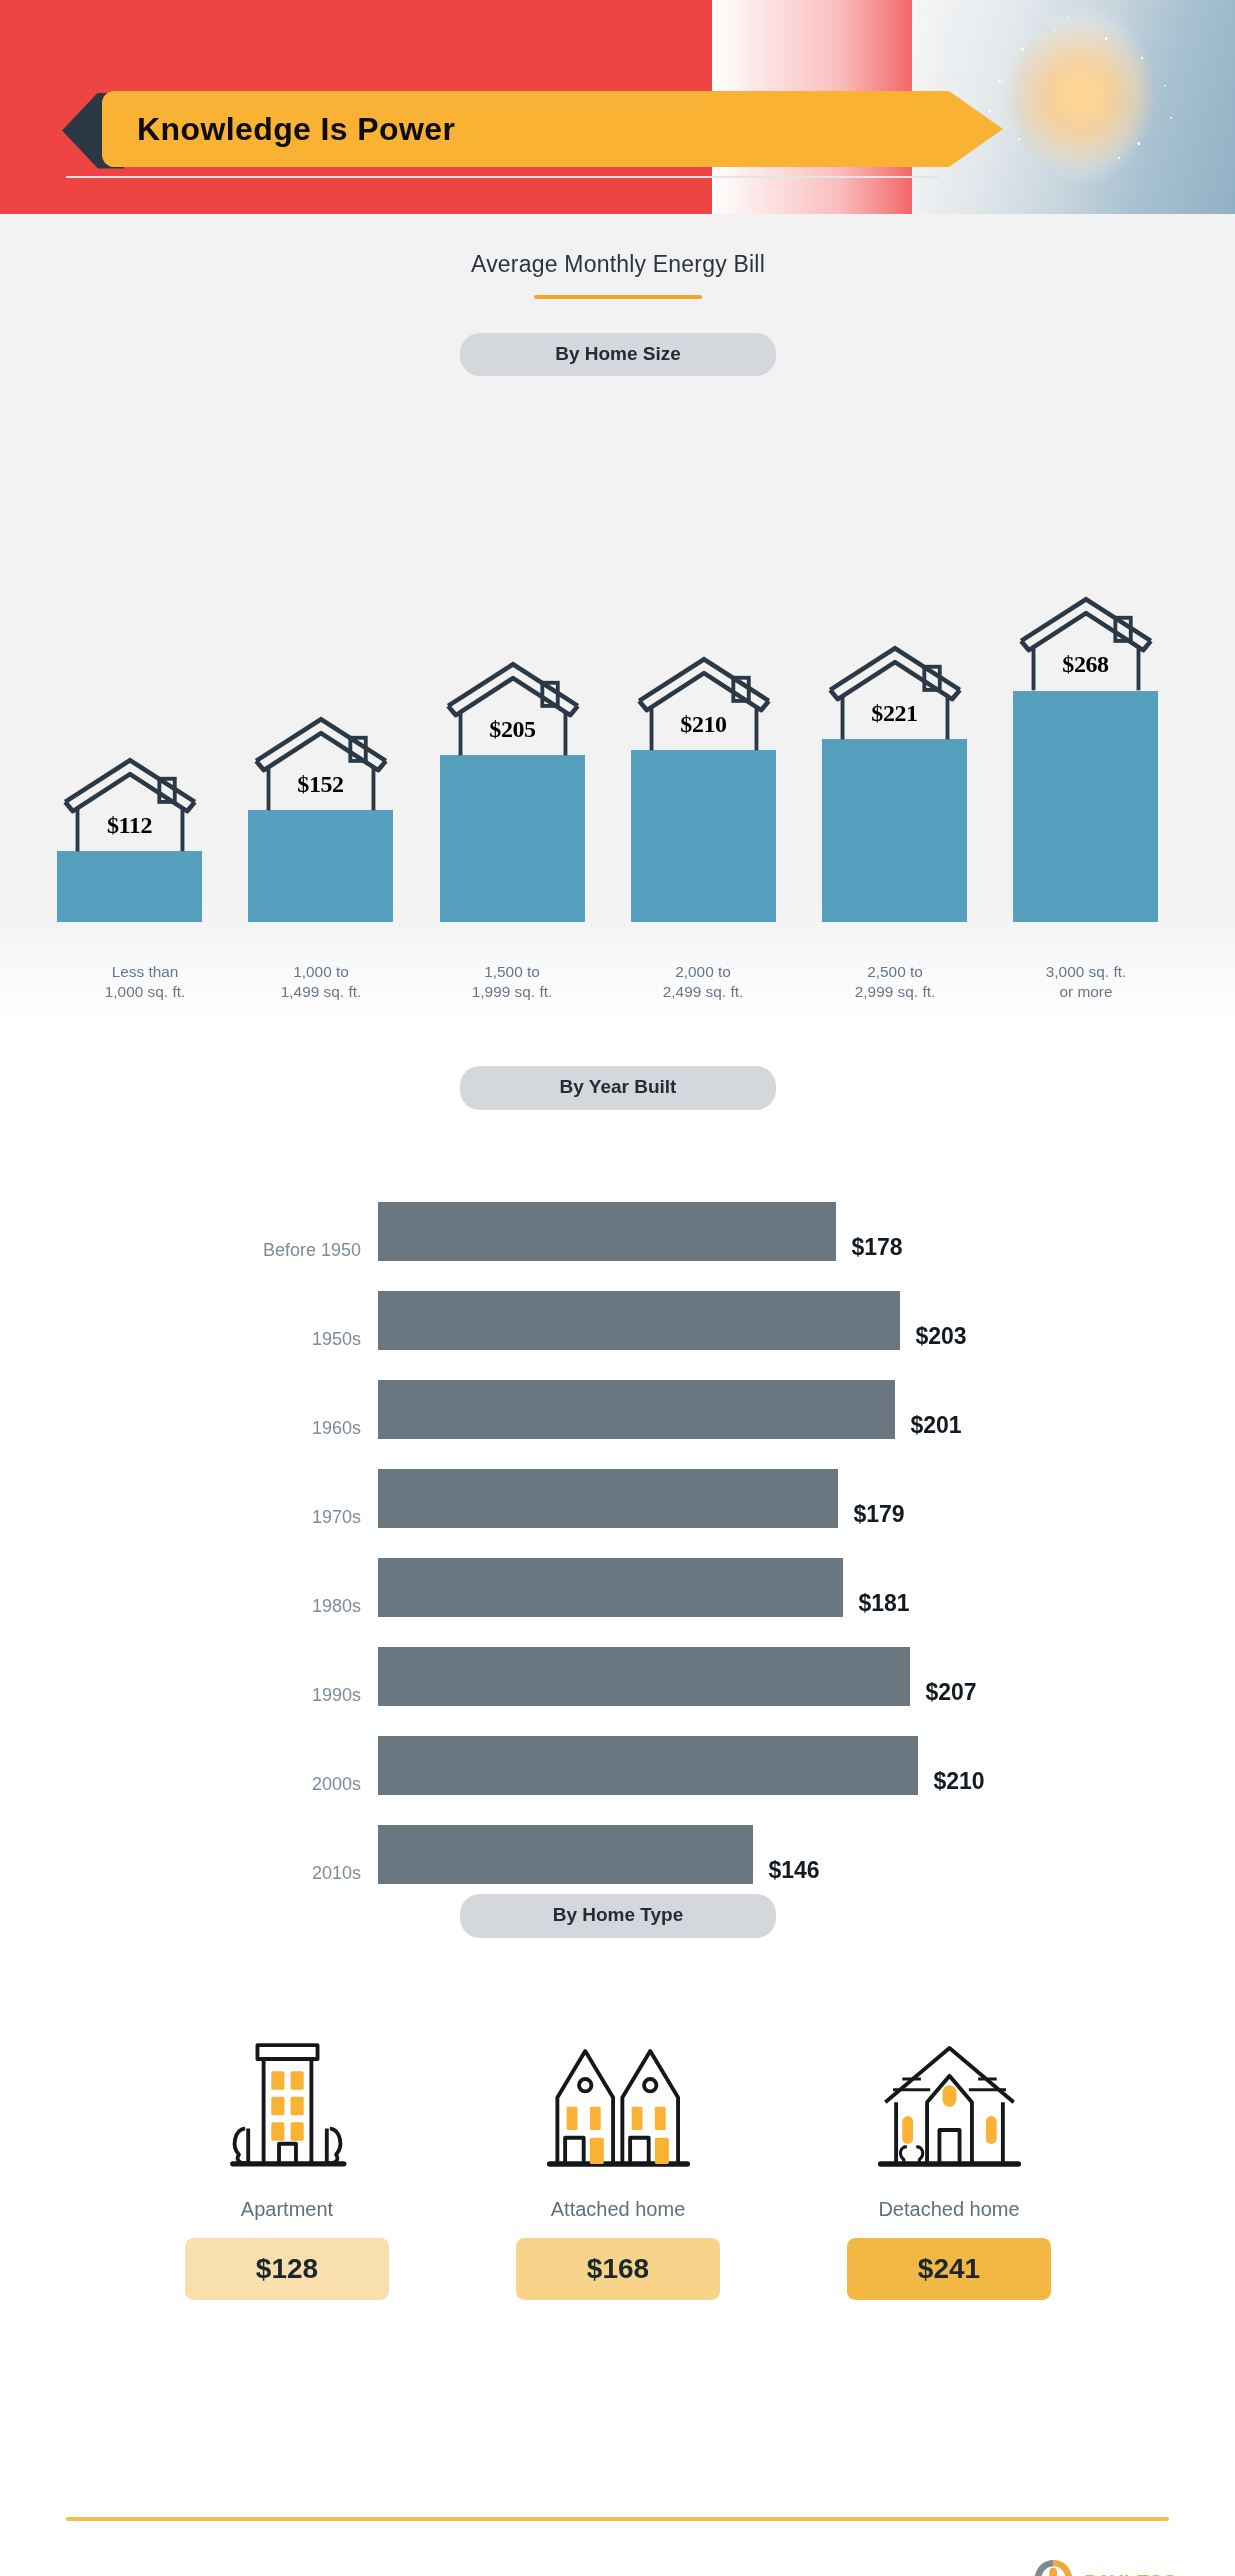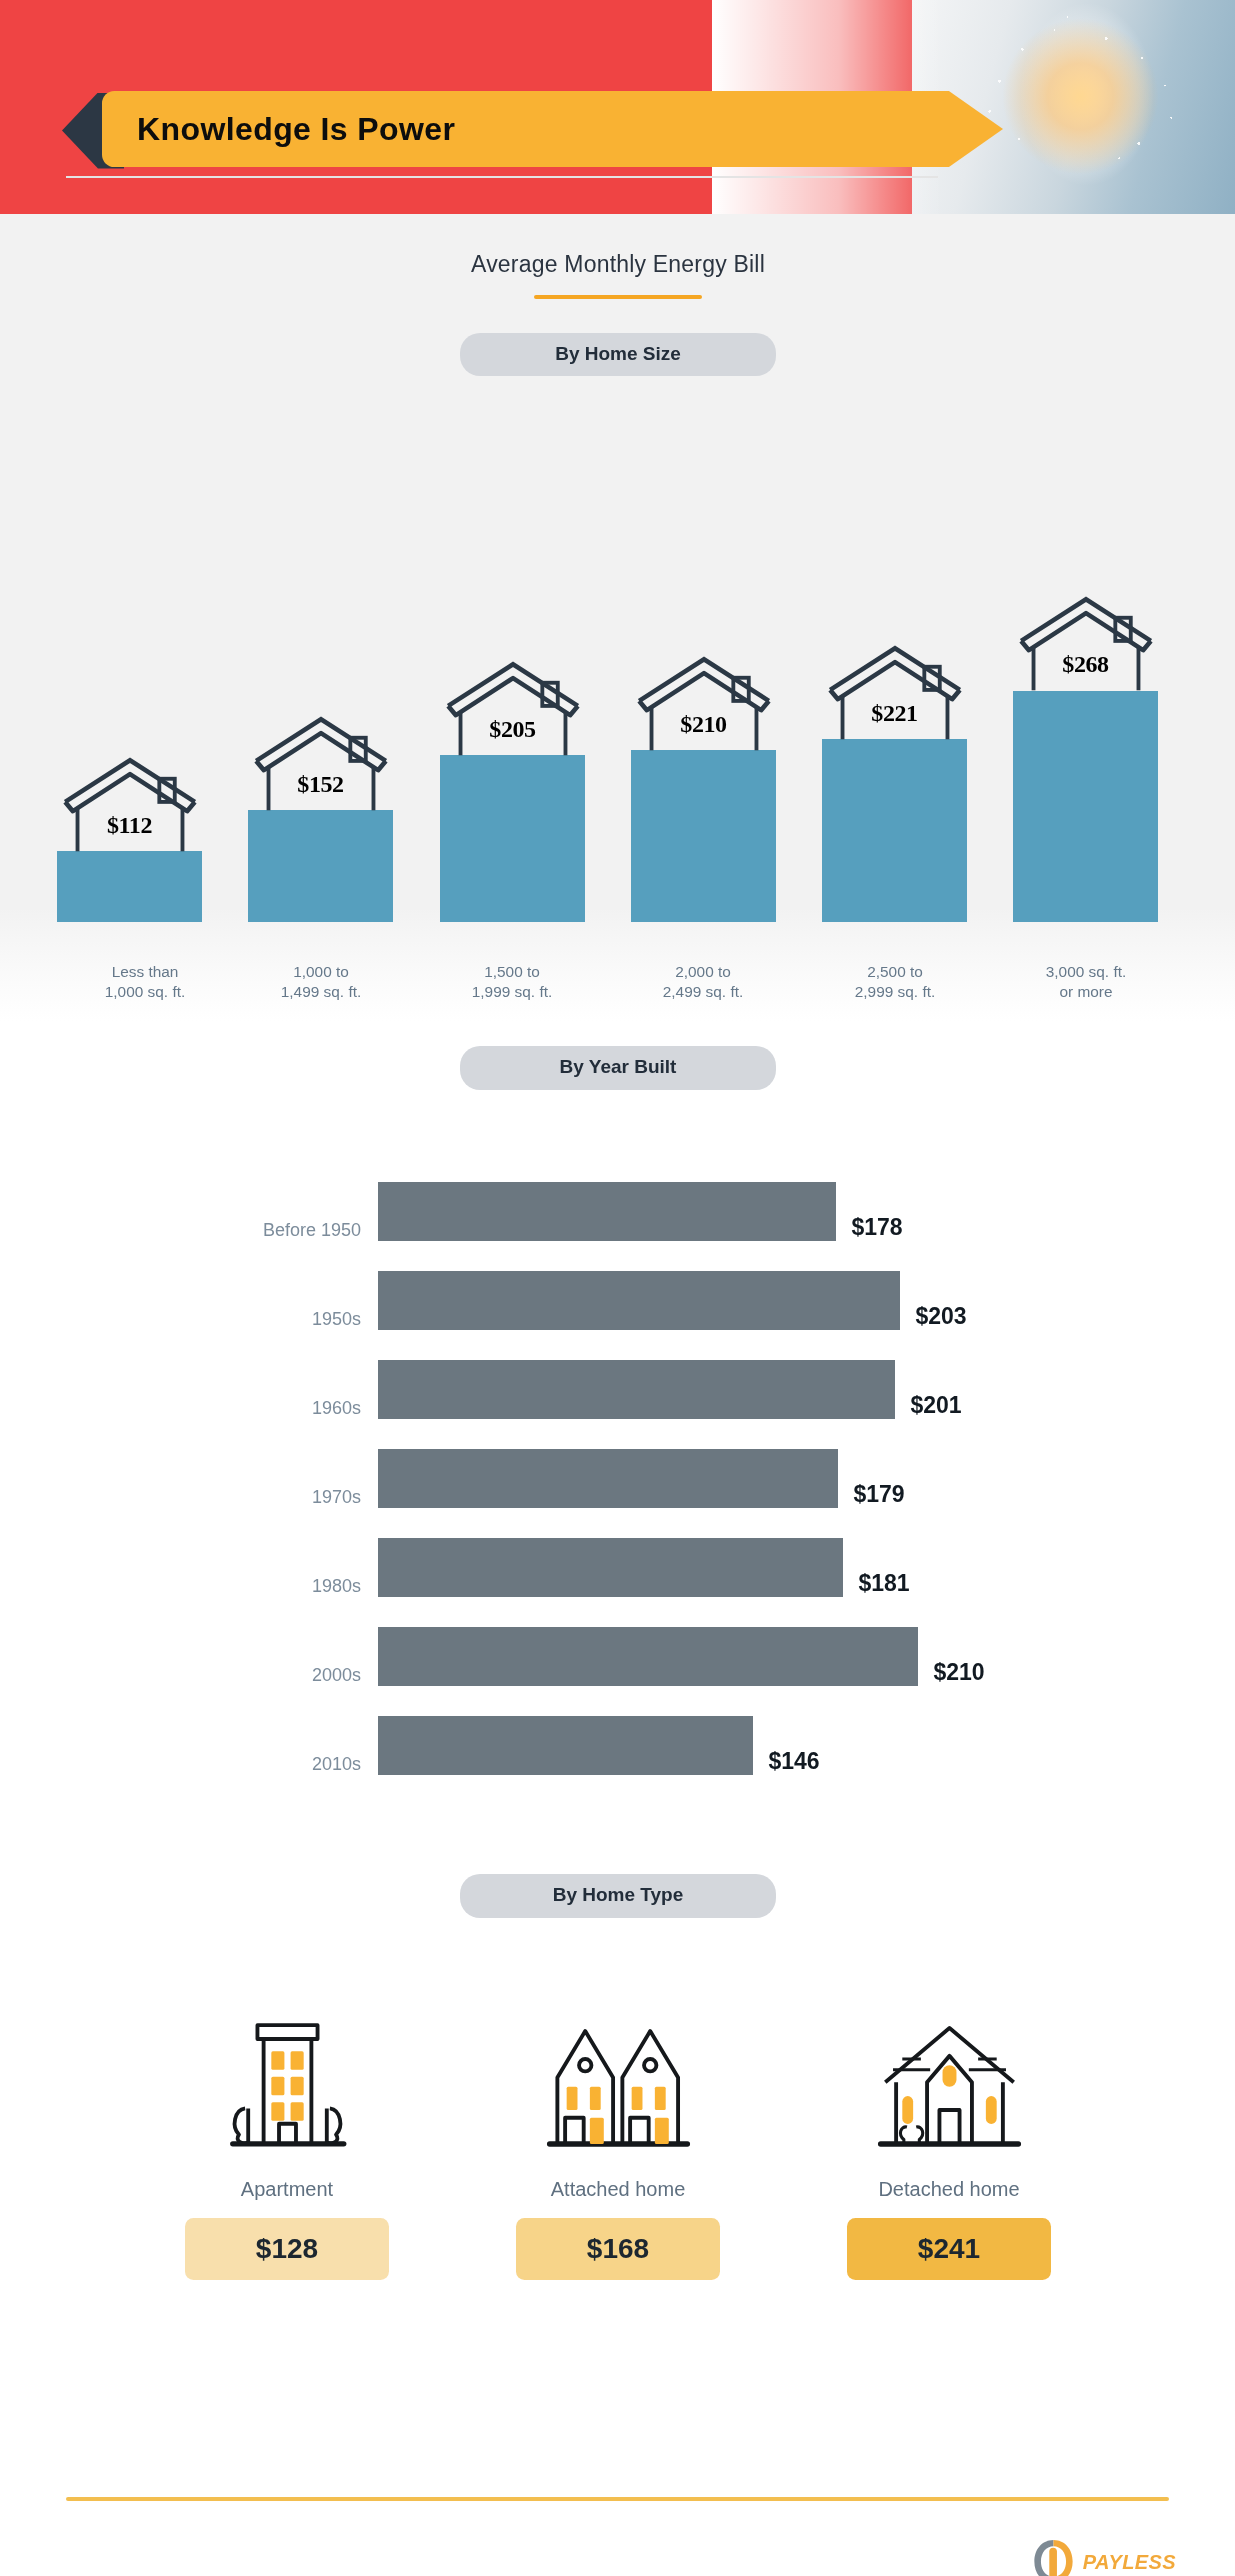--- a/index.html
+++ b/index.html
@@ -175,21 +175,21 @@
     font-family: "Liberation Sans Narrow", "Liberation Sans", sans-serif;
   }
 
   
   .sec-year {
     position: relative;
     width: 1236px;
     height: 816px;
     background: #ffffff;
   }
-  .pill-year { margin-top: 25px; width: 316px; }
+  .pill-year { margin-top: 45px; width: 316px; }
   .year-rows {
     position: absolute;
     left: 0; top: 136px;
     width: 1236px;
   }
   .year-row {
     position: relative;
     height: 59px;
     margin-bottom: 30px;
     display: flex;
@@ -436,20 +436,25 @@
       </div>
       <div class="year-row">
         <div class="year-label">1970s</div>
         <div class="year-bar" style="width: 460px;"></div>
         <div class="year-value">$179</div>
       </div>
       <div class="year-row">
         <div class="year-label">1980s</div>
         <div class="year-bar" style="width: 465px;"></div>
         <div class="year-value">$181</div>
+      </div>
+      <div class="year-row">
+        <div class="year-label">1990s</div>
+        <div class="year-bar" style="width: 532px;"></div>
+        <div class="year-value">$207</div>
       </div>
       <div class="year-row">
         <div class="year-label">2000s</div>
         <div class="year-bar" style="width: 540px;"></div>
         <div class="year-value">$210</div>
       </div>
       <div class="year-row">
         <div class="year-label">2010s</div>
         <div class="year-bar" style="width: 375px;"></div>
         <div class="year-value">$146</div>

